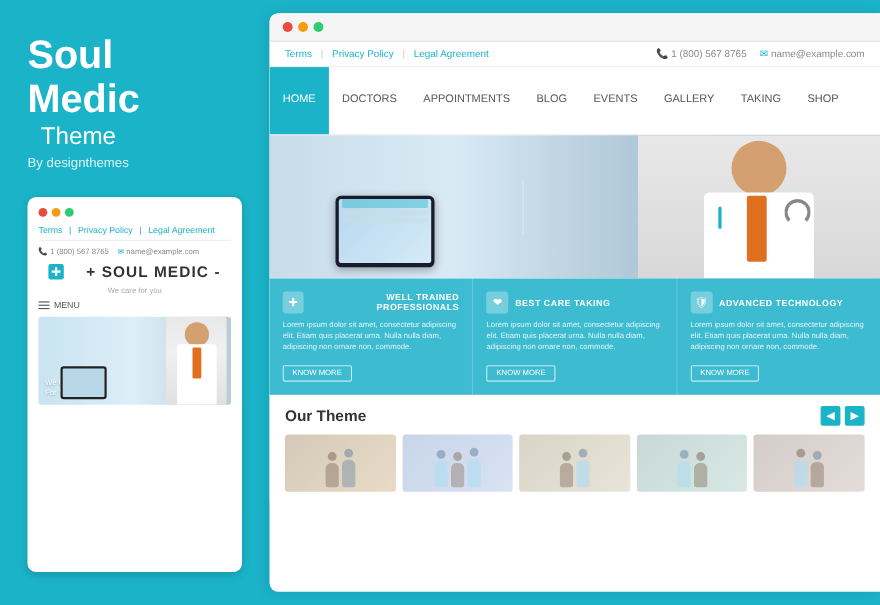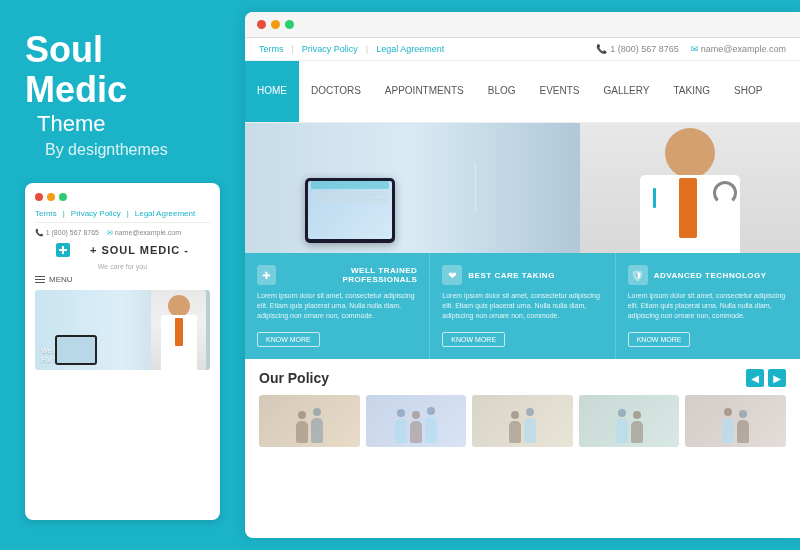--- a/index.html
+++ b/index.html
@@ -30,23 +30,22 @@
     }
     .brand-subtitle {
       color: #fff;
       font-size: 22px;
       font-weight: 400;
       margin-top: 2px;
       margin-left: 12px;
     }
     .brand-by {
       color: rgba(255,255,255,0.85);
-      font-size: 16px;
+      font-size: 12px;
       margin-top: 4px;
-      margin-left: 20px;
     }
 
     
     .mobile-card {
       background: #fff;
       border-radius: 8px;
       padding: 10px;
       margin-top: 8px;
       box-shadow: 0 2px 8px rgba(0,0,0,0.15);
       flex: 1;
@@ -82,21 +81,21 @@
       margin-bottom: 6px;
     }
     .mobile-card-contact .phone-icon { color: #1bb3c8; }
     .mobile-card-contact .email-icon { color: #1bb3c8; }
     .mobile-brand {
       display: flex;
       align-items: center;
       justify-content: center;
       gap: 20px;
       margin: 6px 0;
-      font-size: 11px;
+      font-size: 14px;
       font-weight: bold;
       color: #333;
       letter-spacing: 1px;
     }
     .mobile-brand-icon {
       width: 14px;
       height: 14px;
       background: #1bb3c8;
       border-radius: 2px;
       display: flex;
@@ -477,21 +476,21 @@
         <div class="feature-icon">🛡</div>
         <div class="feature-title">ADVANCED TECHNOLOGY</div>
       </div>
       <div class="feature-body">Lorem ipsum dolor sit amet, consectetur adipiscing elit. Etiam quis placerat urna. Nulla nulla diam, adipiscing non ornare non, commode.</div>
       <button class="know-more-btn">KNOW MORE</button>
     </div>
   </div>
 
   <div class="clinic-section">
     <div class="clinic-header">
-      <div class="clinic-title">Our Policy</div>
+      <div class="clinic-title">Our Theme</div>
       <div class="clinic-nav-btns">
         <button class="clinic-nav-btn">◀</button>
         <button class="clinic-nav-btn">▶</button>
       </div>
     </div>
     <div class="clinic-images">
       <div class="clinic-img clinic-img-1">
         <div class="person-silhouette">
           <div style="display:flex;flex-direction:column;align-items:center;gap:1px;">
             <div class="person-head" style="background:rgba(120,100,80,0.5);"></div>

